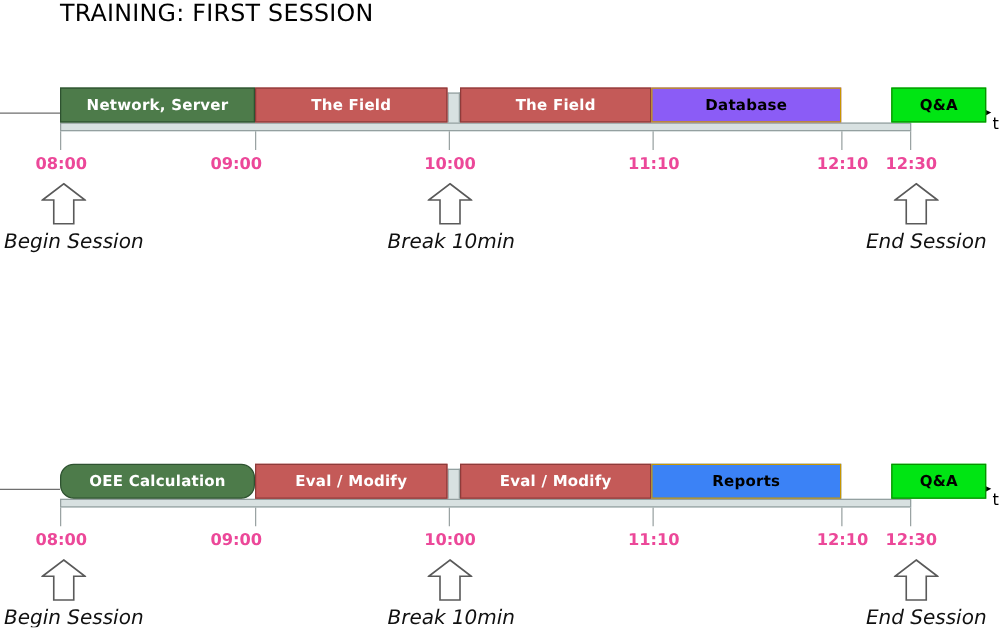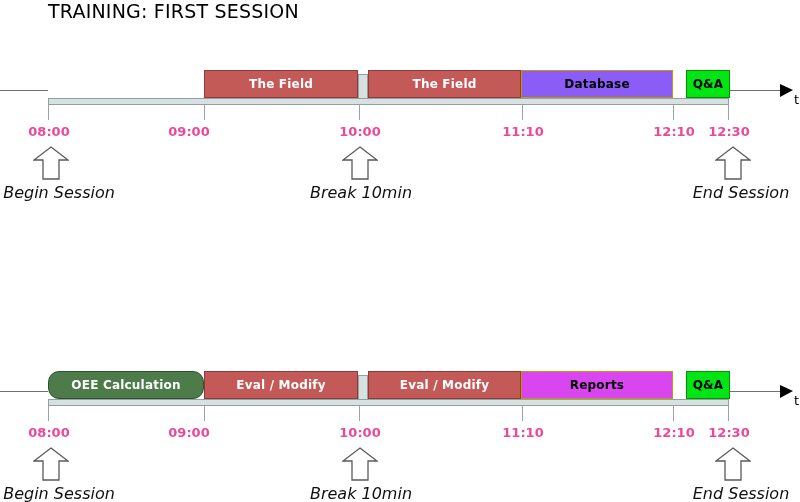--- a/index.html
+++ b/index.html
@@ -38,21 +38,21 @@
 
   .seg {
     position:absolute; top:70px; height:28px; box-sizing:border-box;
     border:1px solid #444; display:flex; align-items:center; justify-content:center;
     font-size:12px; font-weight:bold; white-space:nowrap; letter-spacing:0.2px;
   }
   .seg0 { left:48px;  width:156px; }
   .seg1 { left:204px; width:154px; }
   .seg2 { left:368px; width:153px; }
   .seg3 { left:521px; width:152px; }
-  .seg4 { left:686px; width:44px;  }
+  .seg4 { left:713px; width:76px;  }
 
   .tick { position:absolute; top:105px; width:1px; height:15px; background:#9aa3a3; }
   .tick0{left:48px} .tick1{left:204px} .tick2{left:359px}
   .tick3{left:522px} .tick4{left:673px} .tick5{left:728px}
 
   .tlabel {
     position:absolute; top:124px; font-size:13px; font-weight:bold; color:#ec4899;
     transform:translateX(-50%); white-space:nowrap;
   }
   .tl0{left:49px} .tl1{left:189px} .tl2{left:360px}
@@ -76,20 +76,21 @@
     <div class="title">TRAINING: FIRST SESSION</div>
 
     <div class="hline hl-left"></div>
     <div class="hline hl-right"></div>
     <div class="arrowhead"></div>
     <div class="t-label">t</div>
 
     <div class="connector"></div>
     <div class="ruler"></div>
 
+    <div class="seg seg0" style="background-color: rgb(77, 123, 74); border-color: rgb(46, 82, 48); color: rgb(255, 255, 255);">Network, Server</div>
     <div class="seg seg1" style="background-color: rgb(196, 90, 88); border-color: rgb(142, 59, 58); color: rgb(255, 255, 255);">The Field</div>
     <div class="seg seg2" style="background-color: rgb(196, 90, 88); border-color: rgb(142, 59, 58); color: rgb(255, 255, 255);">The Field</div>
     <div class="seg seg3" style="background-color: #8b5cf6; border-color: rgb(199, 149, 0); color: rgb(0, 0, 0);">Database</div>
     <div class="seg seg4" style="background-color: rgb(0, 229, 19); border-color: rgb(8, 144, 0); color: rgb(0, 0, 0);">Q&amp;A</div>
 
     <div class="tick tick0"></div>
     <div class="tick tick1"></div>
     <div class="tick tick2"></div>
     <div class="tick tick3"></div>
     <div class="tick tick4"></div>
@@ -123,21 +124,21 @@
     <div class="hline hl-right"></div>
     <div class="arrowhead"></div>
     <div class="t-label">t</div>
 
     <div class="connector"></div>
     <div class="ruler"></div>
 
     <div class="seg seg0" style="background-color: rgb(77, 123, 74); border-color: rgb(46, 82, 48); color: rgb(255, 255, 255); border-radius: 11px;">OEE Calculation</div>
     <div class="seg seg1" style="background-color: rgb(196, 90, 88); border-color: rgb(142, 59, 58); color: rgb(255, 255, 255);">Eval / Modify</div>
     <div class="seg seg2" style="background-color: rgb(196, 90, 88); border-color: rgb(142, 59, 58); color: rgb(255, 255, 255);">Eval / Modify</div>
-    <div class="seg seg3" style="background-color: #d946ef; border-color: rgb(199, 149, 0); color: rgb(0, 0, 0);">Reports</div>
+    <div class="seg seg3" style="background-color: #3b82f6; border-color: rgb(199, 149, 0); color: rgb(0, 0, 0);">Reports</div>
     <div class="seg seg4" style="background-color: rgb(0, 229, 19); border-color: rgb(8, 144, 0); color: rgb(0, 0, 0);">Q&amp;A</div>
 
     <div class="tick tick0"></div>
     <div class="tick tick1"></div>
     <div class="tick tick2"></div>
     <div class="tick tick3"></div>
     <div class="tick tick4"></div>
     <div class="tick tick5"></div>
 
     <div class="tlabel tl0">08:00</div>

